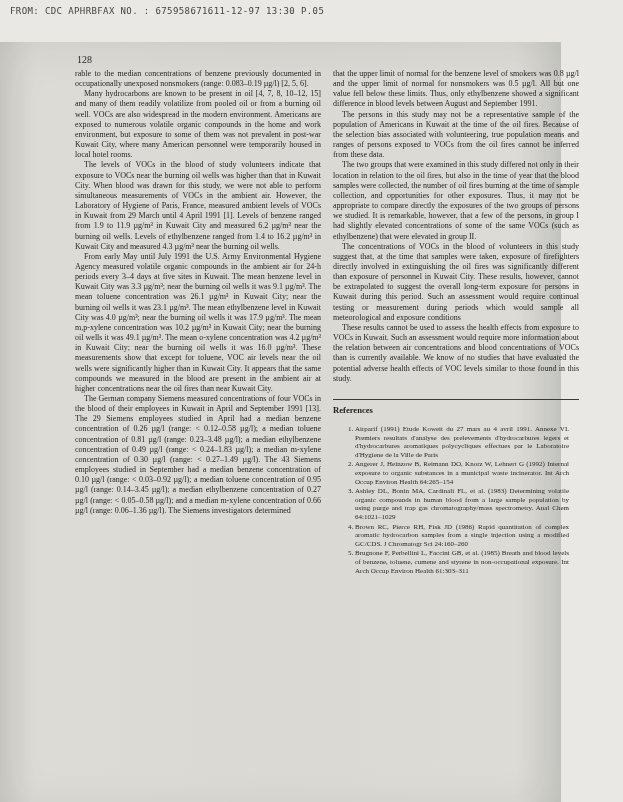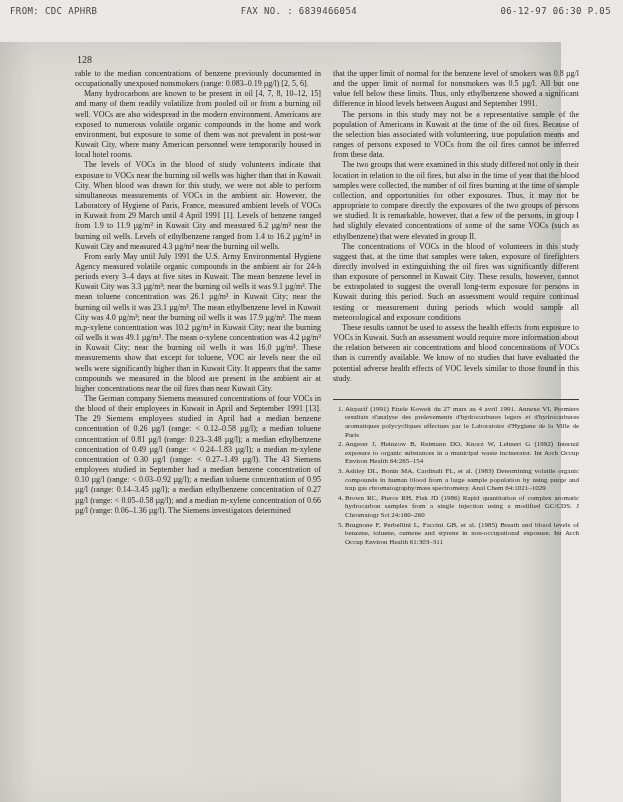--- a/index.html
+++ b/index.html
@@ -15,21 +15,20 @@
     font-family: "Liberation Serif", serif;
     color: #242320;
   }
   
   .fax-header {
     position: absolute;
     top: 6px;
     left: 10px;
     right: 12px;
     display: flex;
-    justify-content: space-between;
     font-family: "DejaVu Sans Mono", monospace;
     font-size: 9px;
     color: #45433f;
     letter-spacing: 0.4px;
     white-space: nowrap;
   }
   
   .scan {
     position: absolute;
     top: 42px;
@@ -69,36 +68,36 @@
     height: 0;
     margin-bottom: 5px;
   }
   .refs-heading {
     font-size: 8.6px;
     font-weight: bold;
     margin: 0 0 5px 0;
     color: #22211e;
   }
   .refs-list {
-    margin: 0;
+    margin: 10px;
     padding-left: 12px;
     font-size: 7px;
     line-height: 8.6px;
     text-align: justify;
     color: #2a2926;
   }
   .refs-list li { margin-bottom: 1px; }
 </style>
 </head>
 <body>
 
 <div class="fax-header">
   <span>FROM: CDC APHRB</span>
-  <span>FAX NO. : 6839466054</span>
-  <span>06-12-97  06:30  P.05</span>
+  <span>FAX NO. : 6759586716</span>
+  <span>11-12-97  13:30  P.05</span>
 </div>
 
 <div class="scan">
   <div class="page-number">128</div>
 
   <div class="cols">
 
     <div class="col">
       <p>rable to the median concentrations of benzene previously documented in occupationally unexposed nonsmokers (range: 0.083–0.19 µg/l) [2, 5, 6].</p>
       <p class="indent">Many hydrocarbons are known to be present in oil [4, 7, 8, 10–12, 15] and many of them readily volatilize from pooled oil or from a burning oil well. VOCs are also widespread in the modern environment. Americans are exposed to numerous volatile organic compounds in the home and work environment, but exposure to some of them was not prevalent in post-war Kuwait City, where many American personnel were temporarily housed in local hotel rooms.</p>
@@ -109,20 +108,21 @@
 
     <div class="col">
       <p>that the upper limit of normal for the benzene level of smokers was 0.8 µg/l and the upper limit of normal for nonsmokers was 0.5 µg/l. All but one value fell below these limits. Thus, only ethylbenzene showed a significant difference in blood levels between August and September 1991.</p>
       <p class="indent">The persons in this study may not be a representative sample of the population of Americans in Kuwait at the time of the oil fires. Because of the selection bias associated with volunteering, true population means and ranges of persons exposed to VOCs from the oil fires cannot be inferred from these data.</p>
       <p class="indent">The two groups that were examined in this study differed not only in their location in relation to the oil fires, but also in the time of year that the blood samples were collected, the number of oil fires burning at the time of sample collection, and opportunities for other exposures. Thus, it may not be appropriate to compare directly the exposures of the two groups of persons we studied. It is remarkable, however, that a few of the persons, in group I had slightly elevated concentrations of some of the same VOCs (such as ethylbenzene) that were elevated in group II.</p>
       <p class="indent">The concentrations of VOCs in the blood of volunteers in this study suggest that, at the time that samples were taken, exposure of firefighters directly involved in extinguishing the oil fires was significantly different than exposure of personnel in Kuwait City. These results, however, cannot be extrapolated to suggest the overall long-term exposure for persons in Kuwait during this period. Such an assessment would require continual testing or measurement during periods which would sample all meteorological and exposure conditions</p>
       <p class="indent">These results cannot be used to assess the health effects from exposure to VOCs in Kuwait. Such an assessment would require more information about the relation between air concentrations and blood concentrations of VOCs than is currently available. We know of no studies that have evaluated the potential adverse health effects of VOC levels similar to those found in this study.</p>
 
       <div class="refs">
         <div class="refs-rule"></div>
+        <h3 class="refs-heading">References</h3>
         <ol class="refs-list">
           <li>Airparif (1991) Etude Koweit du 27 mars au 4 avril 1991. Annexe VI. Premiers resultats d'analyse des prelevements d'hydrocarbures legers et d'hydrocarbures aromatiques polycycliques effectues par le Laboratoire d'Hygiene de la Ville de Paris</li>
           <li>Angerer J, Heinzow B, Reimann DO, Knorz W, Lehnert G (1992) Internal exposure to organic substances in a municipal waste incinerator. Int Arch Occup Environ Health 64:265–154</li>
           <li>Ashley DL, Bonin MA, Cardinali FL, et al. (1983) Determining volatile organic compounds in human blood from a large sample population by using purge and trap gas chromatography/mass spectrometry. Anal Chem 64:1021–1029</li>
           <li>Brown RC, Pierce RH, Fisk JD (1986) Rapid quantitation of complex aromatic hydrocarbon samples from a single injection using a modified GC/CDS. J Chromatogr Sci 24:160–260</li>
           <li>Brugnone F, Perbellini L, Faccini GB, et al. (1985) Breath and blood levels of benzene, toluene, cumene and styrene in non-occupational exposure. Int Arch Occup Environ Health 61:303–311</li>
         </ol>
       </div>
     </div>
 

